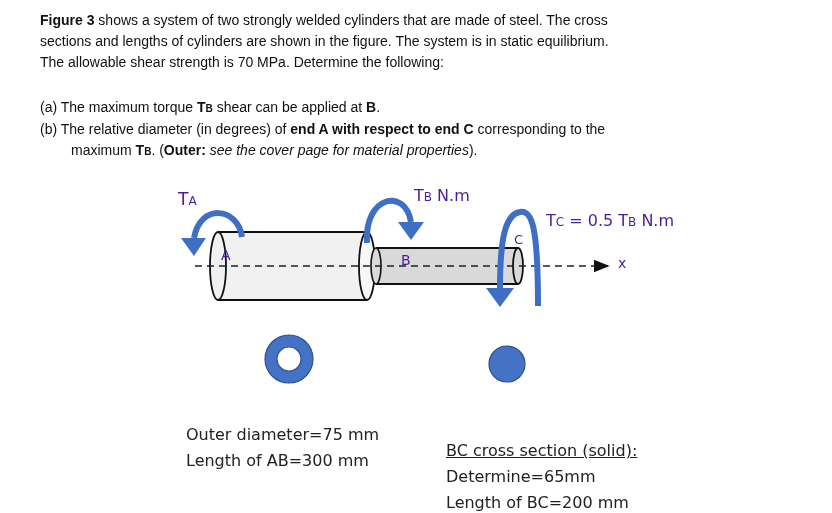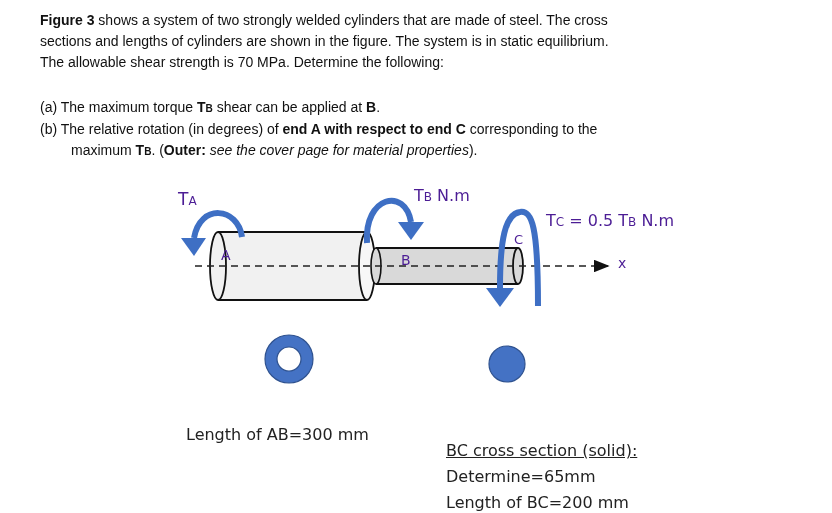--- a/index.html
+++ b/index.html
@@ -21,21 +21,21 @@
 <body>
 
 <div class="para p1">
   <span class="line"><b>Figure 3</b><span> shows a system of two strongly welded cylinders that are made of steel. The cross</span></span>
   <span class="line">sections and lengths of cylinders are shown in the figure. The system is in static equilibrium.</span>
   <span class="line">The allowable shear strength is 70 MPa. Determine the following:</span>
 </div>
 
 <div class="para p2">
   <span class="line"><span>(a) The maximum torque </span><b>T</b><span class="sub">B</span><span> shear can be applied at </span><b>B</b><span>.</span></span>
-  <span class="line"><span>(b) The relative rotation (in degrees) of </span><b>end A with respect to end C</b><span> corresponding to the</span></span>
+  <span class="line"><span>(b) The relative diameter (in degrees) of </span><b>end A with respect to end C</b><span> corresponding to the</span></span>
   <span class="line indent"><span>maximum </span><b>T</b><span class="sub">B</span><span>. (</span><b>Outer:</b><i> see the cover page for material properties</i><span>).</span></span>
 </div>
 
 <svg width="832" height="513" viewBox="0 0 832 513">
   <defs>
     <marker id="axhead" markerWidth="10" markerHeight="8" refX="9" refY="4" orient="auto">
       <path d="M0,0 L10,4 L0,8 Z" fill="#111"></path>
     </marker>
   </defs>
 
@@ -79,19 +79,20 @@
 
 <div class="label" style="left:178px; top:189px; font-size:17px;"><span>T</span><span style="font-size:12px;">A</span></div>
 <div class="label" style="left:414px; top:186px; font-size:16px;"><span>T</span><span style="font-size:12px;">B</span><span> N.m</span></div>
 <div class="label" style="left:546px; top:211px; font-size:16px;"><span>T</span><span style="font-size:12px;">C</span><span> = 0.5 T</span><span style="font-size:12px;">B</span><span>  N.m</span></div>
 <div class="label" style="left:221px; top:247px; font-size:14px;">A</div>
 <div class="label" style="left:401px; top:252px; font-size:14px;">B</div>
 <div class="label" style="left:514px; top:232px; font-size:13px;">C</div>
 <div class="label" style="left:618px; top:255px; font-size:14px;">x</div>
 
 <div class="sect" style="left:186px; top:422px;">
+  <div>Outer diameter=75 mm</div>
   <div>Length of AB=300 mm</div>
 </div>
 <div class="sect" style="left:446px; top:422px;margin-top:16px;">
   <div class="u">BC cross section (solid):</div>
   <div>Determine=65mm</div>
   <div>Length of BC=200 mm</div>
 </div>
 
 </body></html>

